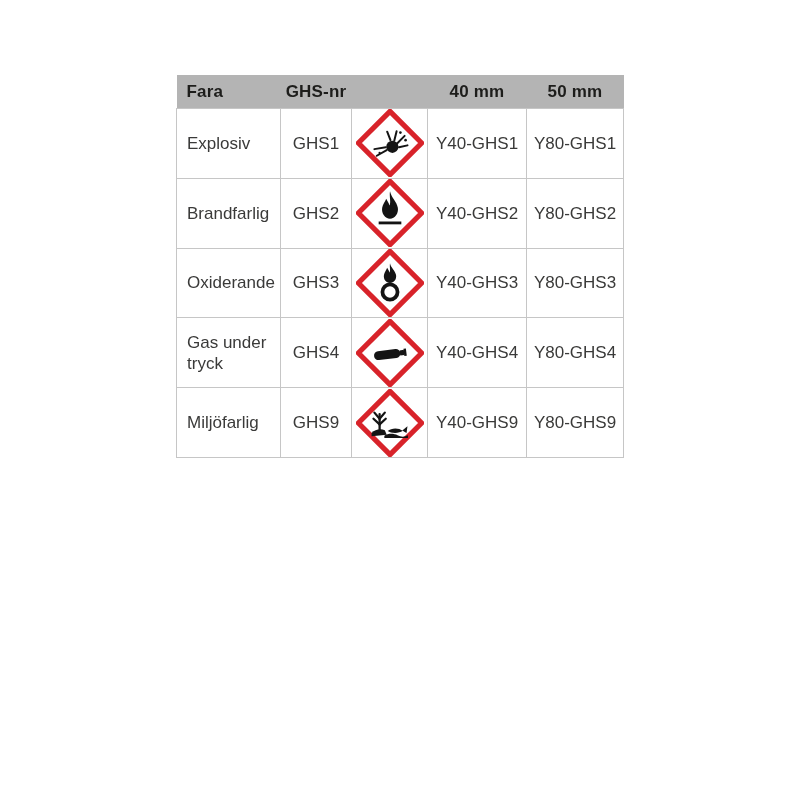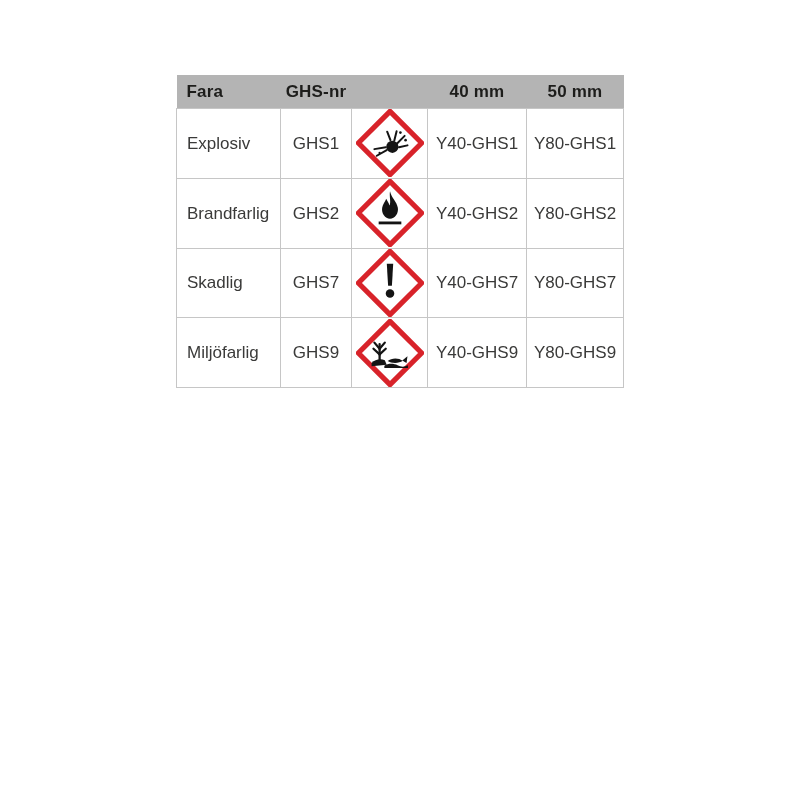--- a/index.html
+++ b/index.html
@@ -122,37 +122,53 @@
           <svg class="pictogram" viewBox="0 0 72 72" width="68" height="68">
             <path d="M36 2.5 L69.5 36 L36 69.5 L2.5 36 Z" fill="#fff" stroke="#d8232a" stroke-width="5.5"></path>
             <path d="M36 13 C37.5 20 43 23.5 44.3 30.5 C45.3 36.5 41.2 42 36 42 C30.8 42 26.7 36.5 27.7 30.5 C28.4 26.5 30.8 24.2 32 20.8 C33.2 23.8 35.2 25 35.2 28 C37.5 25.7 35 18.5 36 13 Z" fill="#141414"></path>
             <rect x="24" y="45" width="24" height="3" fill="#141414"></rect>
           </svg>
         </td>
         <td>Y40-GHS2</td>
         <td>Y80-GHS2</td>
       </tr>
 
+      <tr>
+        <td class="fara">Oxiderande</td>
+        <td>GHS3</td>
+        <td class="picto">
+          <svg class="pictogram" viewBox="0 0 72 72" width="68" height="68">
+            <path d="M36 2.5 L69.5 36 L36 69.5 L2.5 36 Z" fill="#fff" stroke="#d8232a" stroke-width="5.5"></path>
+            <path d="M36 15 C37 20 41.5 22.5 42.4 27.5 C43.2 32 40.2 36 36 36 C31.8 36 28.8 32 29.6 27.5 C30.2 24.3 32 22.4 33 19.8 C33.9 22 35.3 22.8 35.3 25 C37 23.2 35.3 19 36 15 Z" fill="#141414"></path>
+            <circle cx="36" cy="45.5" r="8" fill="none" stroke="#141414" stroke-width="4"></circle>
+          </svg>
+        </td>
+        <td>Y40-GHS3</td>
+        <td>Y80-GHS3</td>
+      </tr>
+
+      <tr>
+        <td class="fara">Gas under tryck</td>
+        <td>GHS4</td>
+        <td class="picto">
+          <svg class="pictogram" viewBox="0 0 72 72" width="68" height="68">
+            <path d="M36 2.5 L69.5 36 L36 69.5 L2.5 36 Z" fill="#fff" stroke="#d8232a" stroke-width="5.5"></path>
+            <g transform="rotate(-7 36 37)" fill="#141414">
+              <rect x="19" y="32.5" width="28" height="9.5" rx="4.7"></rect>
+              <rect x="46.5" y="34.5" width="4.5" height="5.5"></rect>
+              <rect x="50.8" y="33.3" width="2.6" height="7.8"></rect>
+            </g>
+          </svg>
+        </td>
+        <td>Y40-GHS4</td>
+        <td>Y80-GHS4</td>
+      </tr>
 
 
 
-
-      <tr>
-        <td class="fara">Skadlig</td>
-        <td>GHS7</td>
-        <td class="picto">
-          <svg class="pictogram" viewBox="0 0 72 72" width="68" height="68">
-            <path d="M36 2.5 L69.5 36 L36 69.5 L2.5 36 Z" fill="#fff" stroke="#d8232a" stroke-width="5.5"></path>
-            <path d="M32.6 15.5 h6.8 l-1.4 23.5 h-4 z" fill="#141414"></path>
-            <circle cx="36" cy="47" r="4.5" fill="#141414"></circle>
-          </svg>
-        </td>
-        <td>Y40-GHS7</td>
-        <td>Y80-GHS7</td>
-      </tr>
 
 
       <tr>
         <td class="fara">Miljöfarlig</td>
         <td>GHS9</td>
         <td class="picto">
           <svg class="pictogram" viewBox="0 0 72 72" width="68" height="68">
             <path d="M36 2.5 L69.5 36 L36 69.5 L2.5 36 Z" fill="#fff" stroke="#d8232a" stroke-width="5.5"></path>
             <path d="M16.5 46.5 C20 42.8 26 41.8 30.5 43.6 L32.5 48.5 L16.5 50 Z" fill="#141414"></path>
             <g stroke="#141414" stroke-width="2.4" stroke-linecap="round" fill="none">

